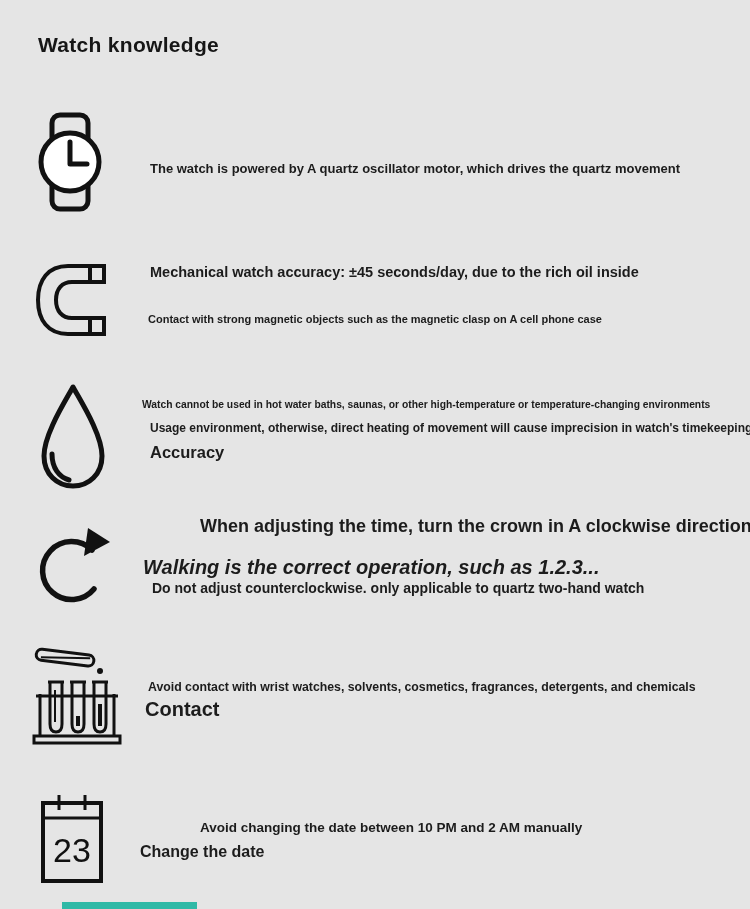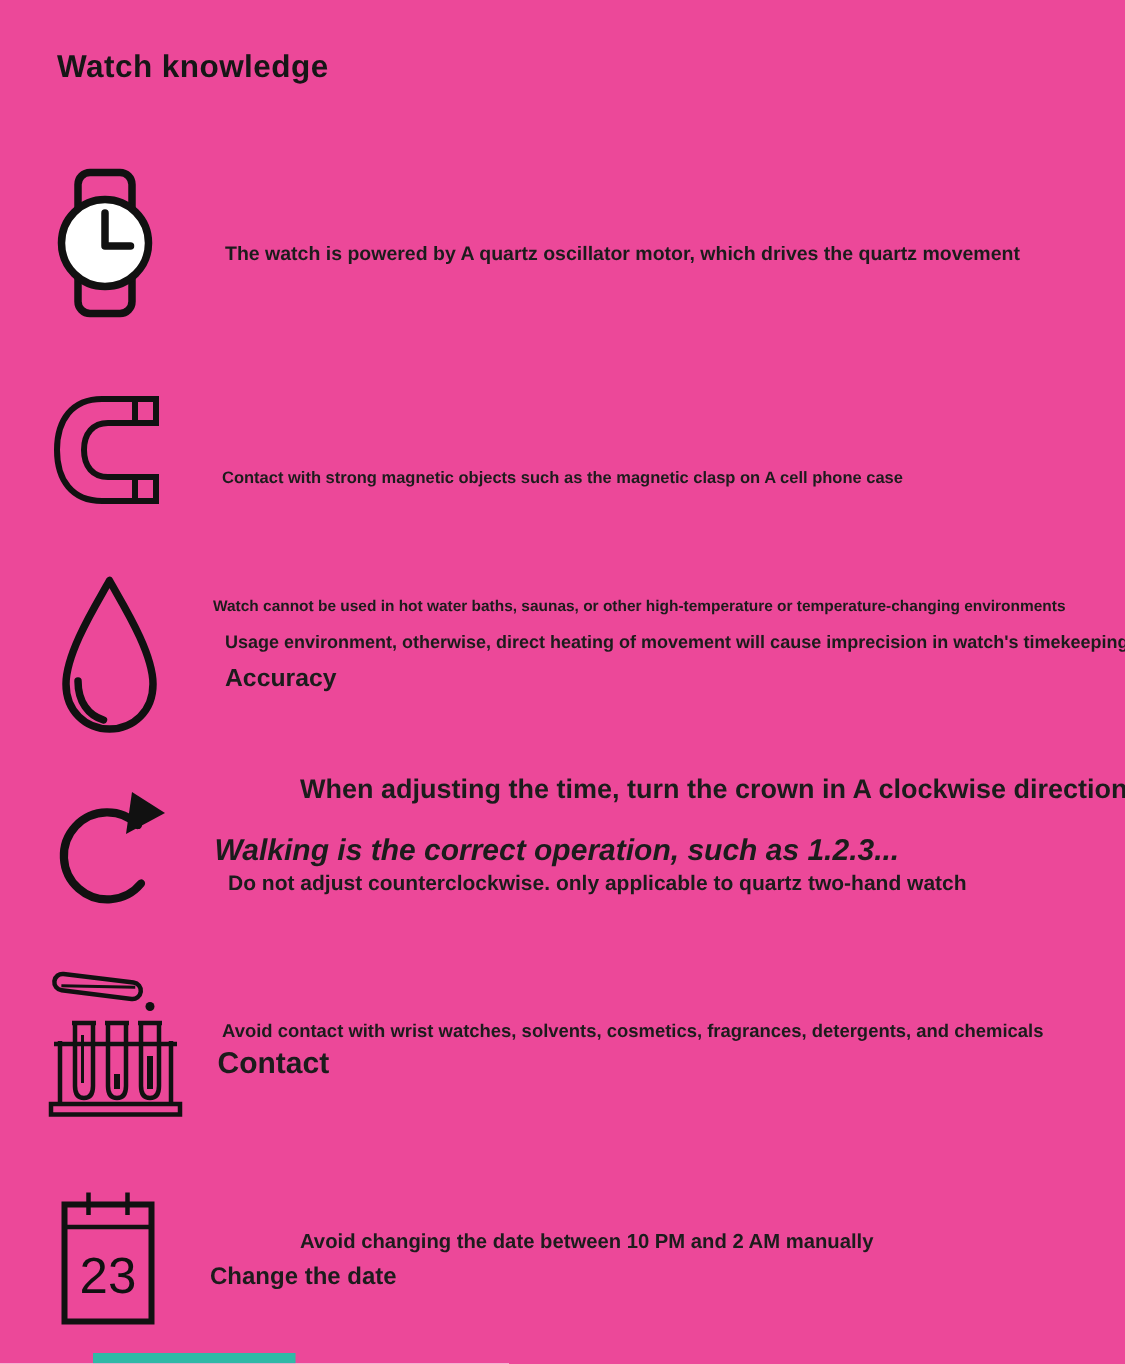--- a/index.html
+++ b/index.html
@@ -4,21 +4,21 @@
 <style>
   html, body {
     margin: 0;
     padding: 0;
     background: #ffffff;
   }
   .canvas {
     position: relative;
     width: 750px;
     height: 909px;
-    background: #ec4899;
+    background: #e5e5e5;
     overflow: hidden;
     font-family: "Liberation Sans", "DejaVu Sans", sans-serif;
     color: #1b1b1b;
   }
   .page-title {
     position: absolute;
     left: 38px;
     top: 33px;
     font-size: 21px;
     font-weight: 700;
@@ -85,20 +85,21 @@
   </div>
   <div class="line s1l2">The watch is powered by A quartz oscillator motor, which drives the quartz movement</div>
 
   <div class="icon-box s2-icon">
     <svg viewBox="0 0 76 80" xmlns="http://www.w3.org/2000/svg">
       <path d="M72 6 H36 C16 6 6 20 6 40 C6 60 16 74 36 74 H72 V58 H40 C30 58 24 51 24 40 C24 29 30 22 40 22 H72 Z" fill="none" stroke="#111" stroke-width="4" stroke-linejoin="miter"></path>
       <line x1="58" y1="6" x2="58" y2="22" stroke="#111" stroke-width="4"></line>
       <line x1="58" y1="58" x2="58" y2="74" stroke="#111" stroke-width="4"></line>
     </svg>
   </div>
+  <div class="line s2l1">Mechanical watch accuracy: ±45 seconds/day, due to the rich oil inside</div>
   <div class="line s2l3">Contact with strong magnetic objects such as the magnetic clasp on A cell phone case</div>
 
   <div class="icon-box s3-icon">
     <svg viewBox="0 0 78 110" xmlns="http://www.w3.org/2000/svg">
       <path d="M39 5 C32 18 10 52 10 74 C10 92 23 104 39 104 C55 104 68 92 68 74 C68 52 46 18 39 5 Z" fill="none" stroke="#111" stroke-width="5" stroke-linejoin="round"></path>
       <path d="M18 72 C18 86 25 95 35 98" fill="none" stroke="#111" stroke-width="5" stroke-linecap="round"></path>
     </svg>
   </div>
   <div class="line s3l1">Watch cannot be used in hot water baths, saunas, or other high-temperature or temperature-changing environments</div>
   <div class="line s3l2">Usage environment, otherwise, direct heating of movement will cause imprecision in watch's timekeeping</div>

